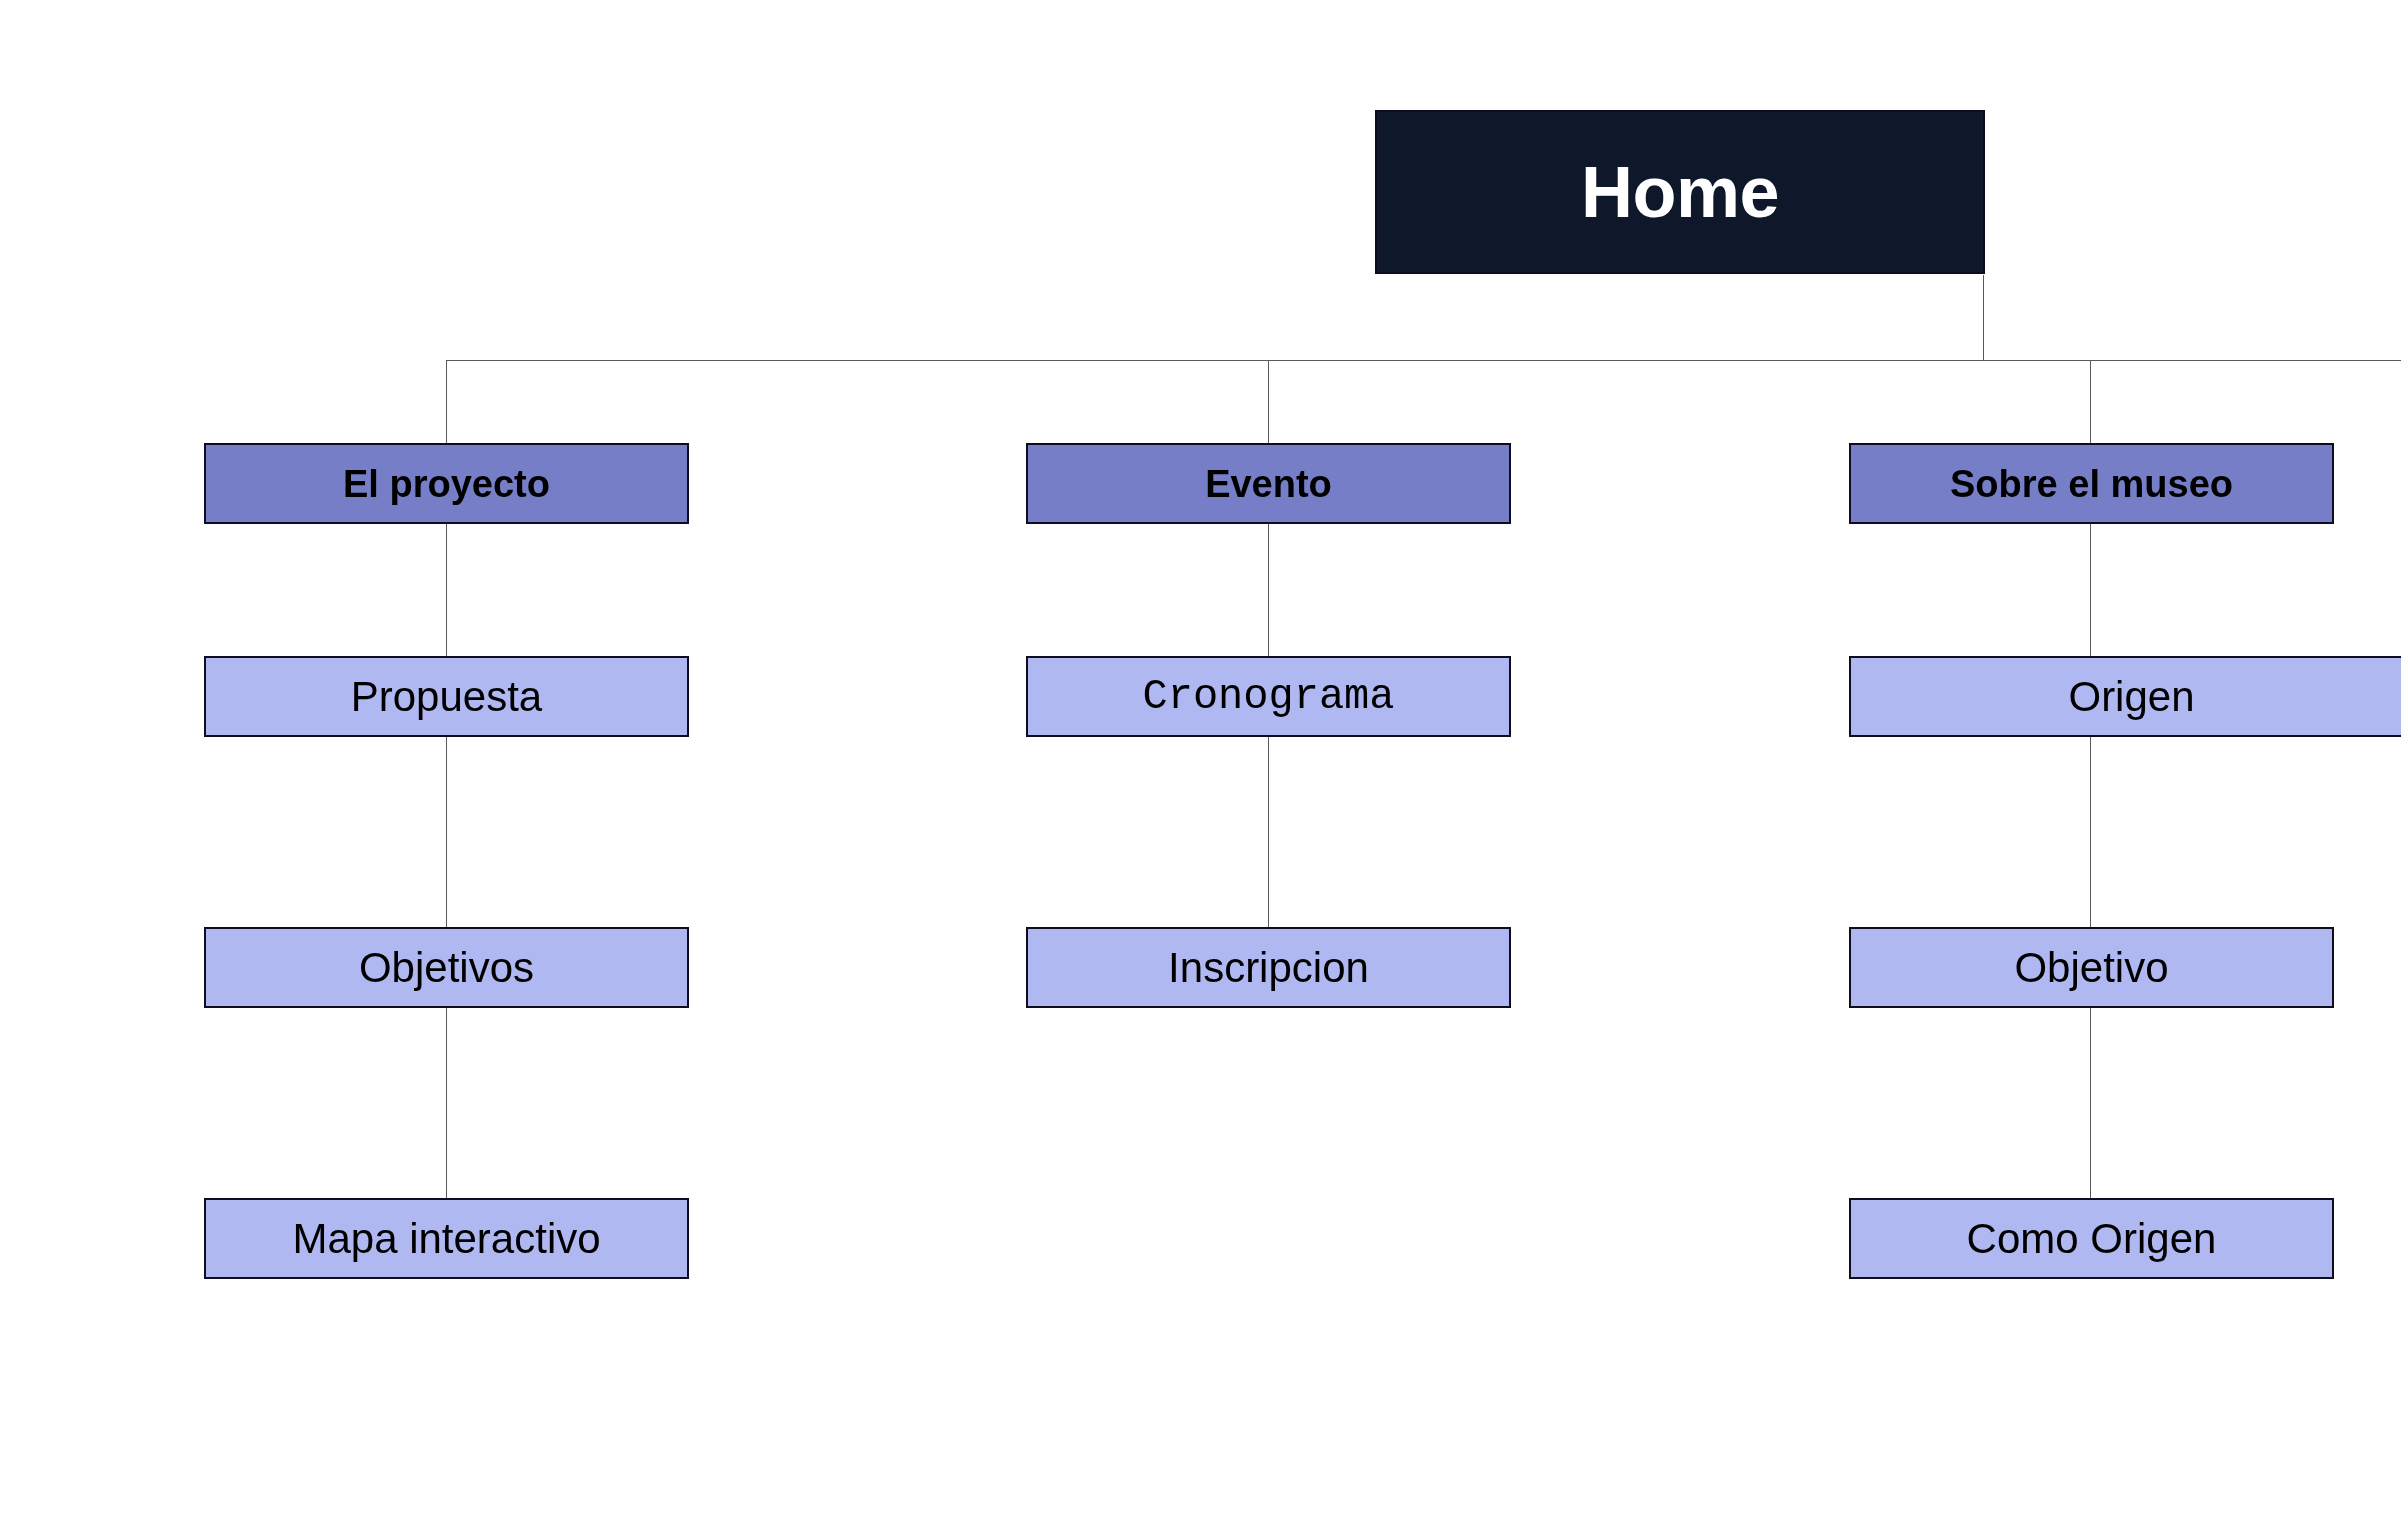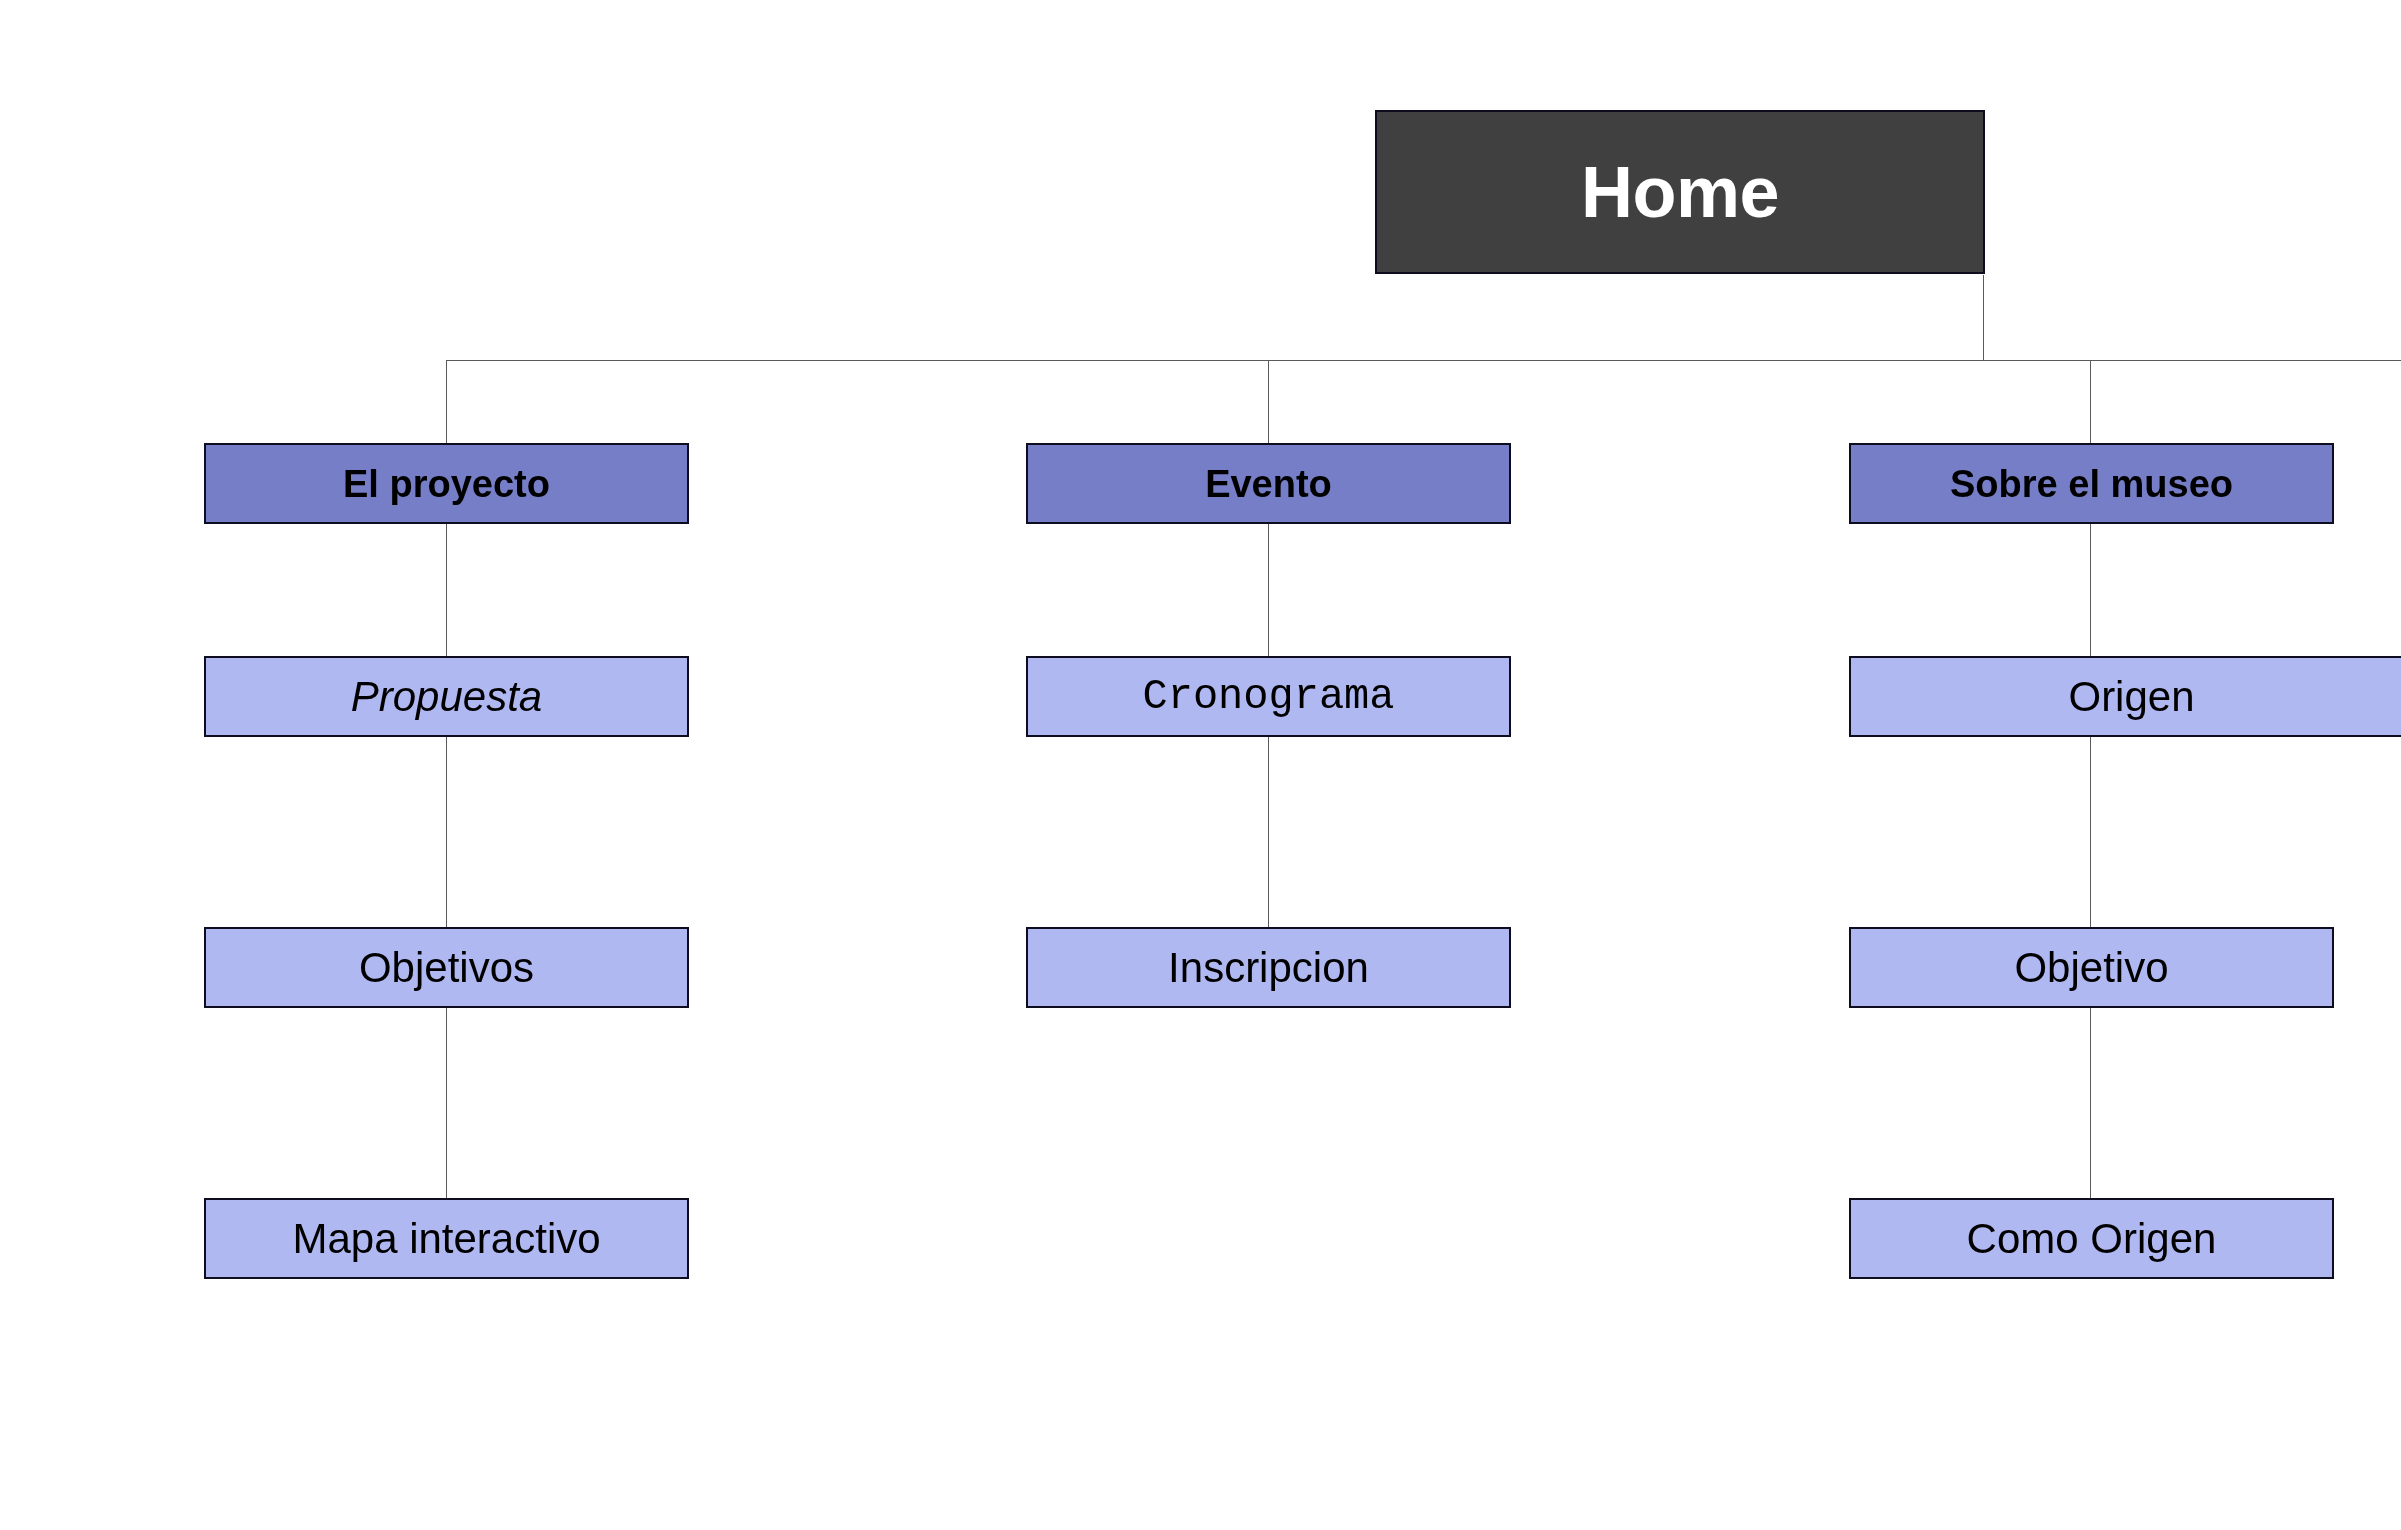--- a/index.html
+++ b/index.html
@@ -34,21 +34,21 @@
     align-items: center;
     justify-content: center;
     text-align: center;
     line-height: 1;
     white-space: nowrap;
     overflow: visible;
   }
   .node .label { display: block; }
 
   .node.root {
-    background: #404040;
+    background: #0f172a;
     color: #ffffff;
     font-weight: bold;
     font-size: 72px;
     letter-spacing: -0.5px;
   }
   .node.lvl1 {
     background: #757ec6;
     color: #000000;
     font-weight: bold;
     font-size: 38px;
@@ -88,21 +88,21 @@
   </div>
 
   <div class="node lvl1" style="left:1026px; top:443px; width:485px; height:81px;">
     <span class="label">Evento</span>
   </div>
 
   <div class="node lvl1" style="left:1849px; top:443px; width:485px; height:81px;">
     <span class="label">Sobre el museo</span>
   </div>
 
-  <div class="node lvl2" style="left:204px; top:656px; width:485px; height:81px;font-style:italic;">
+  <div class="node lvl2" style="left:204px; top:656px; width:485px; height:81px;">
     <span class="label">Propuesta</span>
   </div>
 
   <div class="node lvl2" style="left:204px; top:927px; width:485px; height:81px;">
     <span class="label">Objetivos</span>
   </div>
 
   <div class="node lvl2" style="left:204px; top:1198px; width:485px; height:81px;">
     <span class="label">Mapa interactivo</span>
   </div>

